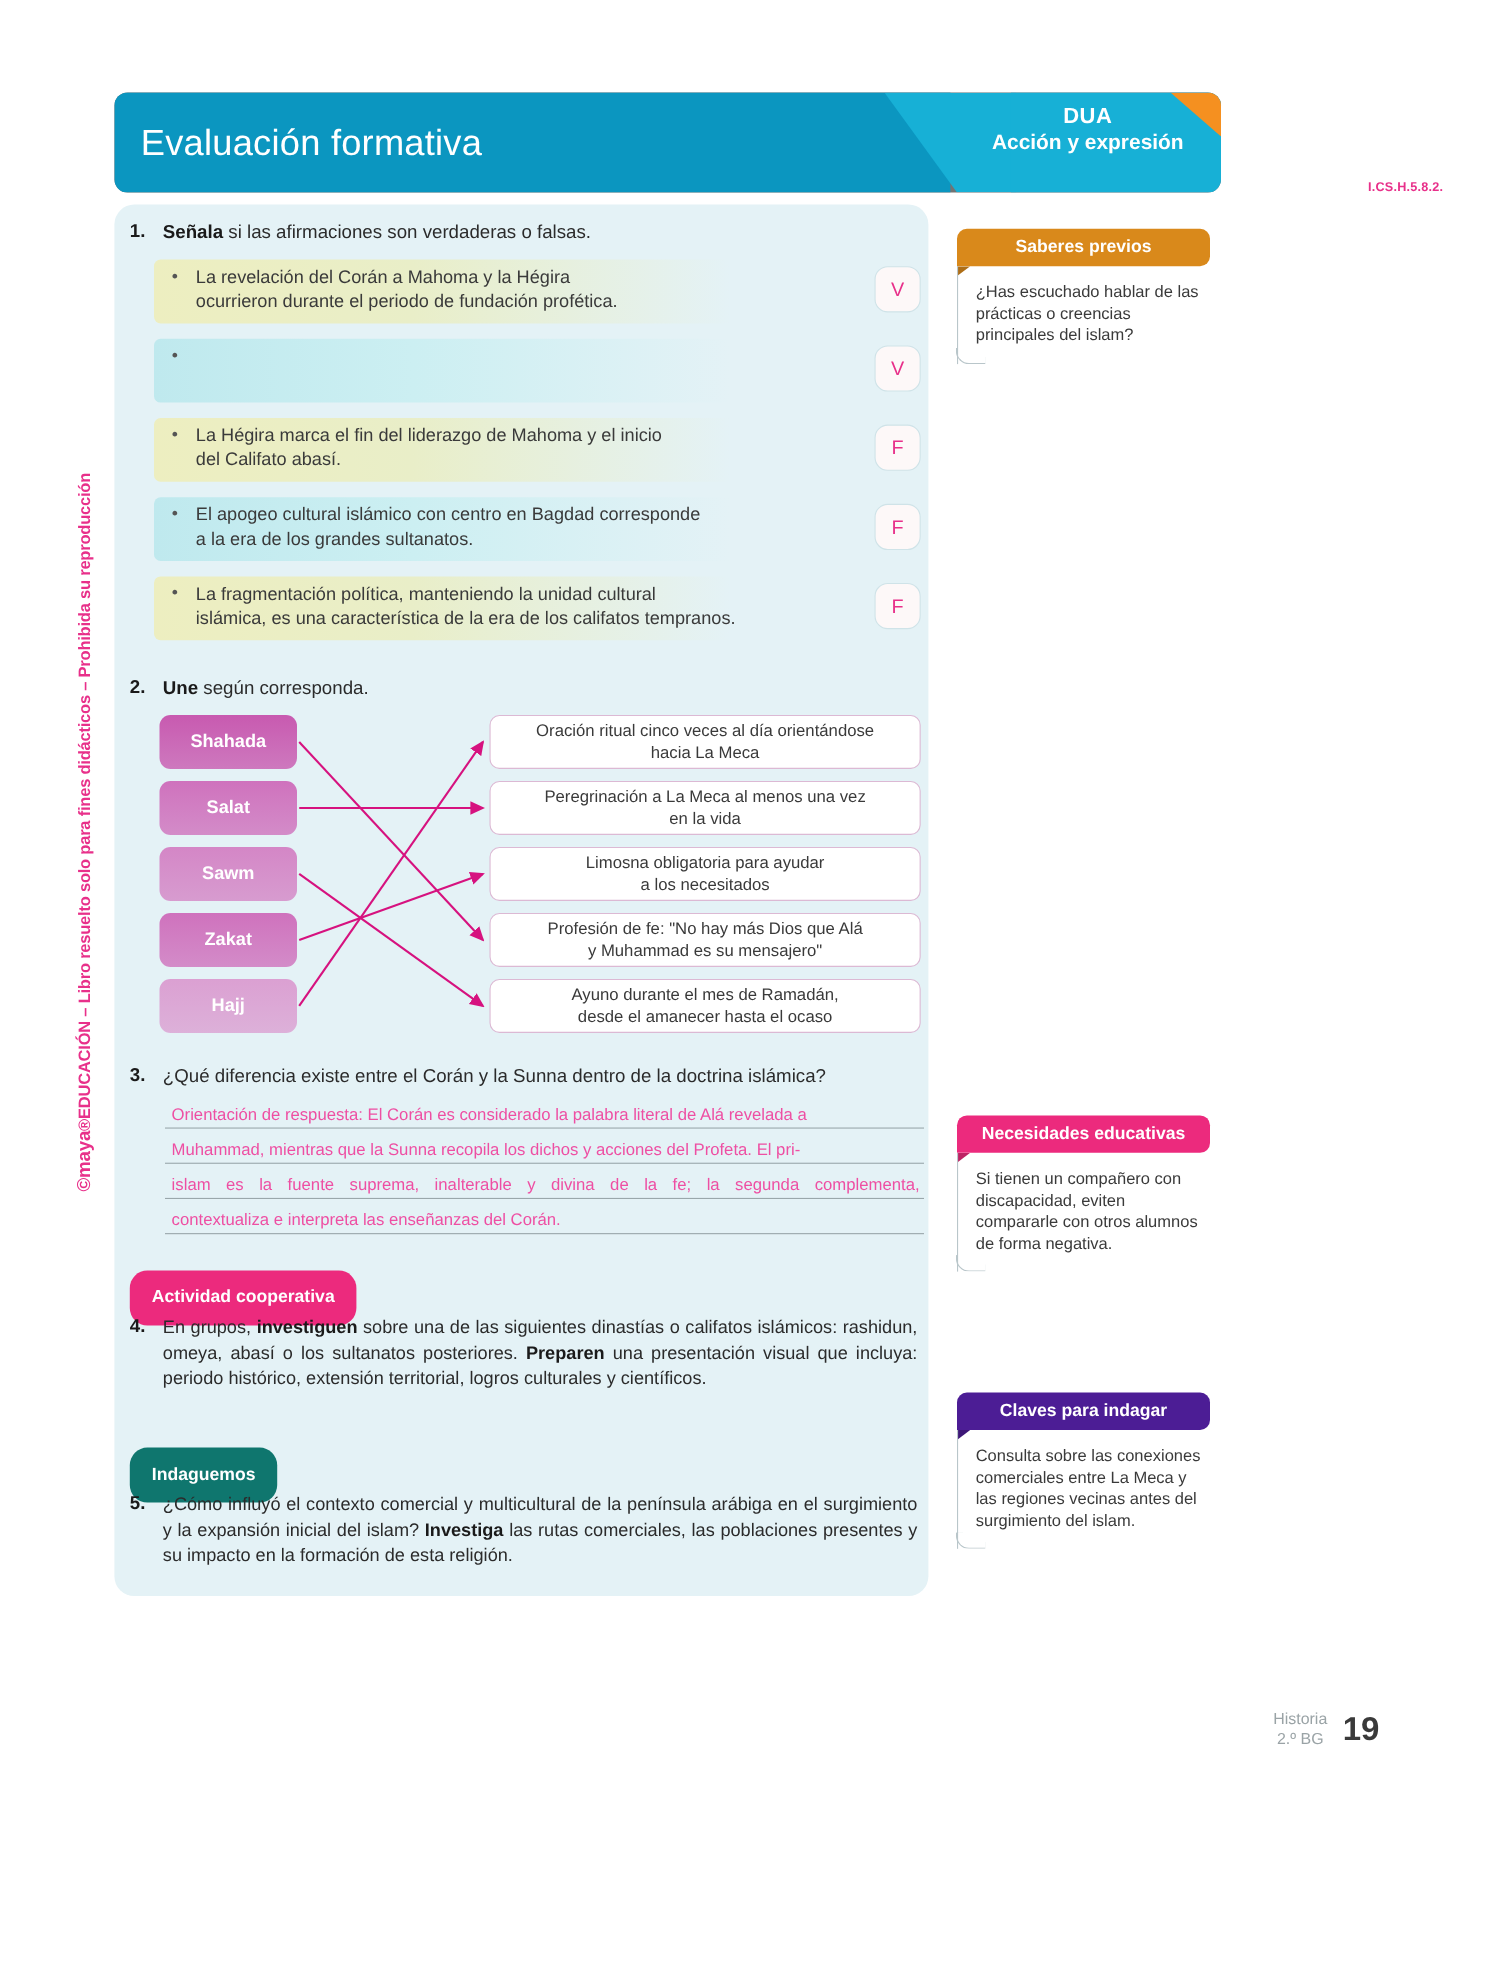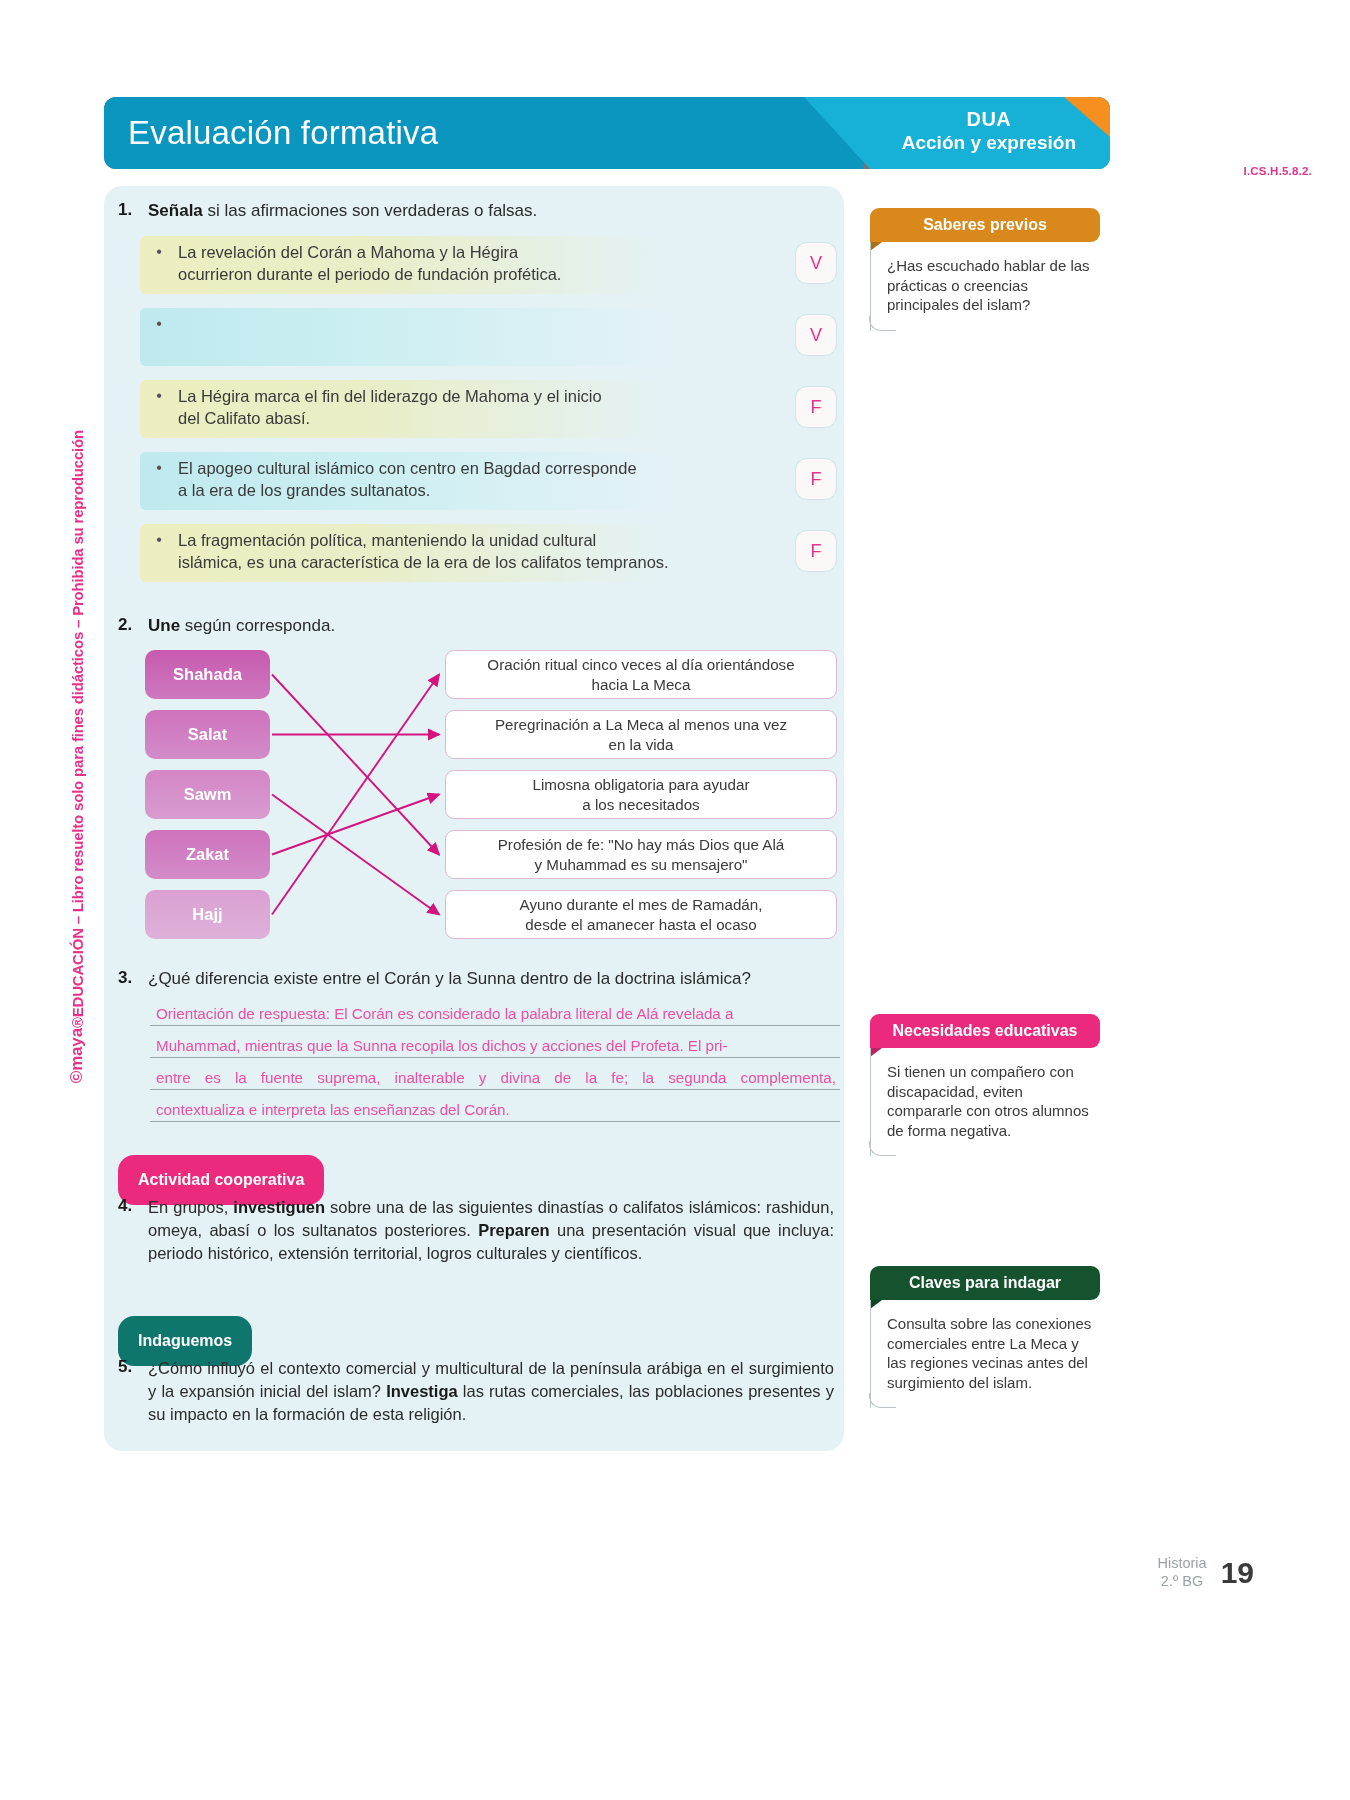--- a/index.html
+++ b/index.html
@@ -21,22 +21,22 @@
     font-size: 15px; font-weight: 700;
     letter-spacing: -0.2px;
     white-space: nowrap;
     display: flex; align-items: center; justify-content: flex-end;
     direction: ltr;
   }
   .vert-note .maya { font-size: 17px; font-weight: 800; }
 
   
   .banner {
-    position: absolute; left: 104px; top: 97px;
-    width: 1006px; height: 72px;
+    position: absolute; left: 104px; top: 84px;
+    width: 1006px; height: 91px;
     border-radius: 12px 12px 12px 12px;
     overflow: hidden;
     background: #737373;
   }
   .banner-left {
     position: absolute; left: 0; top: 0; width: 760px; height: 100%;
     background: #0b96c0;
   }
   .banner-diag {
     position: absolute; left: 700px; top: 0; width: 120px; height: 100%;
@@ -190,21 +190,21 @@
     border-left: 1.6px solid #b9c6ca;
     border-bottom: 1.6px solid #b9c6ca;
     border-radius: 0 0 0 12px;
   }
 
   .co-saberes { left: 870px; top: 208px; }
   .co-saberes .callout-tab { background: #d9891b; }
   .co-neces { left: 870px; top: 1014px; }
   .co-neces .callout-tab { background: #ec2a7d; }
   .co-claves { left: 870px; top: 1266px; }
-  .co-claves .callout-tab { background: #14532d; }
+  .co-claves .callout-tab { background: #4c1d95; }
 
   
   .footer {
     position: absolute; right: 96px; bottom: 210px;
     display: flex; align-items: flex-end; gap: 14px;
   }
   .footer-sub {
     text-align: center; color: #9aa3a6;
     font-size: 14.5px; line-height: 1.25;
   }
@@ -319,21 +319,21 @@
   </div>
 
   <div class="q-row" style="left:118px; top:968px; width:740px;">
     <span class="q-num">3.</span>
     <span class="q-text">¿Qué diferencia existe entre el Corán y la Sunna dentro de la doctrina islámica?</span>
   </div>
   <div class="answer-block" id="answer-block">
       <div class="answer-line">Orientación de respuesta: El Corán es considerado la palabra literal de Alá revelada a</div>
       <div class="answer-line">Muhammad, mientras que la Sunna recopila los dichos y acciones del Profeta. El pri-</div>
       <div class="answer-line justified">
-        <span>entre</span>
+        <span>islam</span>
         <span>es</span>
         <span>la</span>
         <span>fuente</span>
         <span>suprema,</span>
         <span>inalterable</span>
         <span>y</span>
         <span>divina</span>
         <span>de</span>
         <span>la</span>
         <span>fe;</span>

